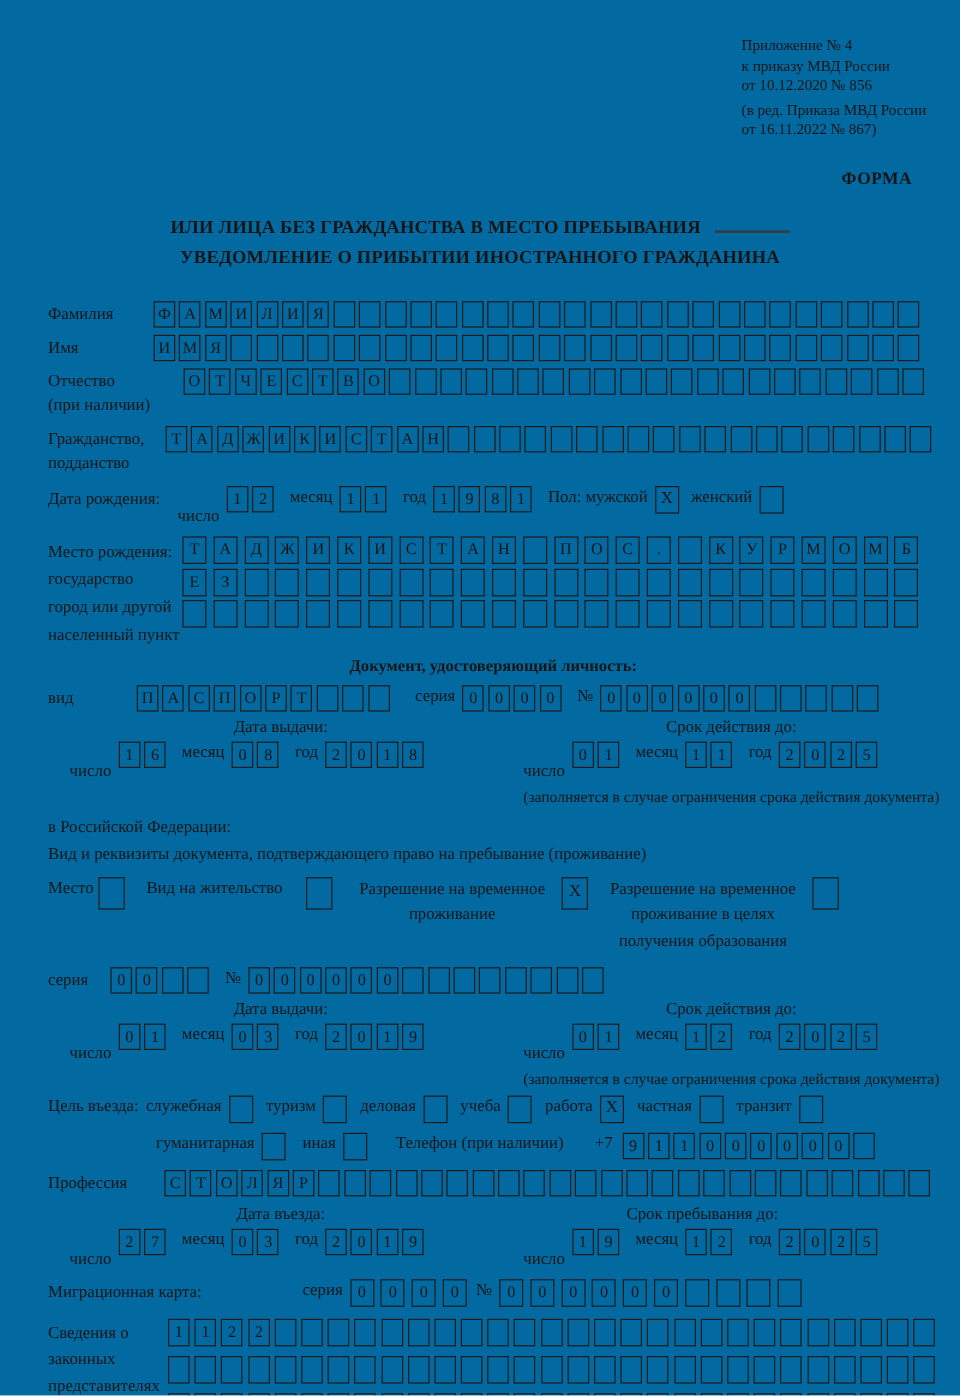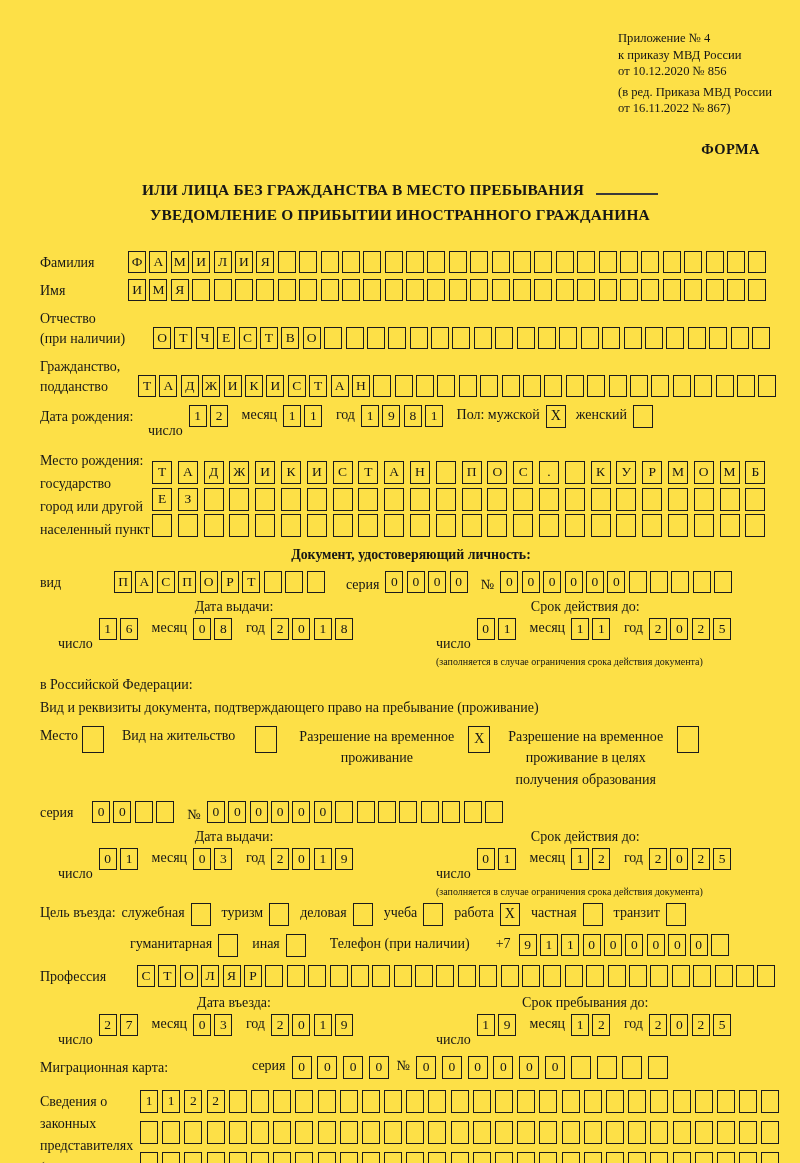--- a/index.html
+++ b/index.html
@@ -1,47 +1,47 @@
 <!DOCTYPE html>
 <html><head>
 <meta charset="utf-8">
 <style>
   html,body{margin:0;padding:0;background:#fff;}
-  .page{width:800px;height:1163px;background:#fde047;color:#161616;
+  .page{width:800px;height:1163px;background:#0369a1;color:#161616;
         font-family:"Liberation Serif","DejaVu Serif",serif;font-size:14px;
         overflow:hidden;position:relative;box-sizing:border-box;}
   .hdr{margin:30px 0 0 618px;font-size:12.6px;line-height:1.32;}
   .hdr-sub{margin-top:4px;}
   .forma{font-weight:bold;font-size:14.5px;text-align:right;margin:24px 40px 0 0;letter-spacing:.4px;}
   .title{font-weight:bold;font-size:15.4px;text-align:center;margin-top:20px;line-height:1.6;letter-spacing:.2px;}
   .uline{display:inline-block;width:62px;height:13px;border-bottom:2.4px solid #3a3a3a;margin-left:12px;}
   .sec{font-weight:bold;font-size:14.2px;margin:21px 20px 0 62px;letter-spacing:.2px;}
   .content{margin:24px 18px 0 40px;}
-  .frow{display:flex;align-items:flex-end;margin-bottom:6px;}
+  .frow{display:flex;align-items:flex-start;margin-bottom:6px;}
   .flabel{flex-shrink:0;line-height:20px;padding-top:2px;}
   .w88{width:88px;}.w113{width:113px;}.w98{width:98px;}.w112{width:112px;}.w97{width:97px;}.w100{width:100px;}
   .boxes{display:inline-flex;flex-wrap:nowrap;flex-shrink:0;}
   .cbox{box-sizing:border-box;display:inline-block;width:18px;height:22px;border:1.6px solid #1c1c1c;
         margin-right:3.4px;text-align:center;font-size:13.5px;line-height:19px;flex-shrink:0;}
   .wideboxes .cbox{width:20px;height:23px;margin-right:5.8px;}
   .gboxes .cbox{margin-right:4.2px;height:23px;}
   .chk{box-sizing:border-box;display:inline-block;width:20px;height:23px;border:1.6px solid #1c1c1c;
        text-align:center;line-height:20px;font-size:14px;flex-shrink:0;}
   .chk.lg{width:22px;height:27px;line-height:24px;}
   .dlabel{margin:2px 6px 0 10px;white-space:nowrap;}
   .dlabel0{margin:18px 6px 0 0;white-space:nowrap;}
   .inline-row{align-items:flex-start;}
   .bp-rows .boxes{margin-bottom:3.5px;}
   .doc-heading{font-weight:bold;font-size:13.8px;text-align:center;margin:4px 0 8px 0;}
   .dates{display:flex;margin-bottom:6px;}
   .dg-left{width:352px;margin-left:18px;flex-shrink:0;}
   .dg-right{margin-left:26px;}
   .dg-title{text-align:center;margin-bottom:3px;}
   .dg-fields{display:flex;align-items:flex-start;}
-  .dg-note{font-size:10px;margin-top:4px;white-space:nowrap;}
+  .dg-note{font-size:13px;margin-top:4px;white-space:nowrap;}
   .intro{line-height:1.65;margin-bottom:4px;}
   .res-opts{display:flex;align-items:flex-start;margin:6px 0 10px 0;}
   .opt-multi{text-align:center;line-height:1.55;}
   .prow{display:flex;align-items:flex-start;white-space:nowrap;margin-bottom:8px;}
   .prow .chk{margin:0 0 0 6px;}
   .plbl{margin-left:11px;padding-top:2px;}
   .plbl0{padding-top:2px;}
   .mig-row{display:flex;align-items:flex-start;margin:8px 0 10px 0;}
   .mt8{margin-top:8px;}
 </style>

